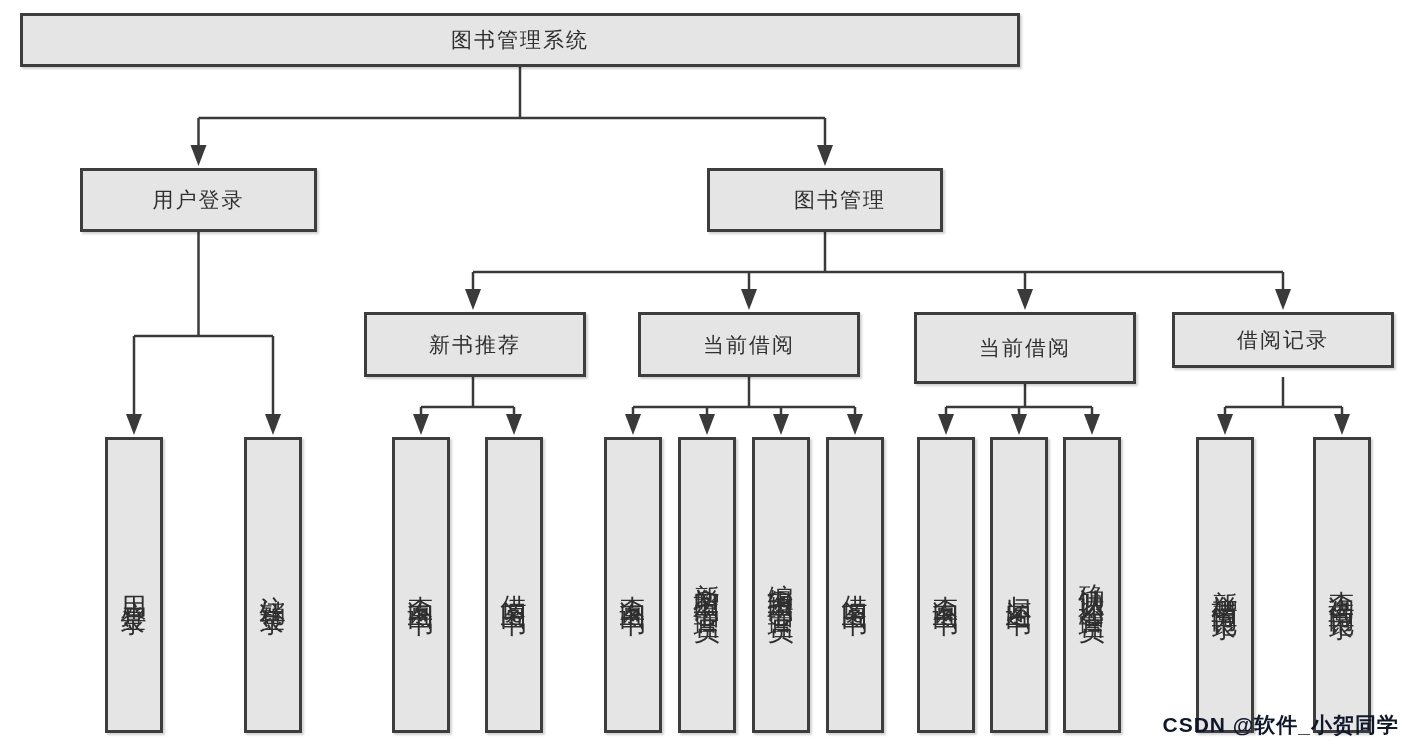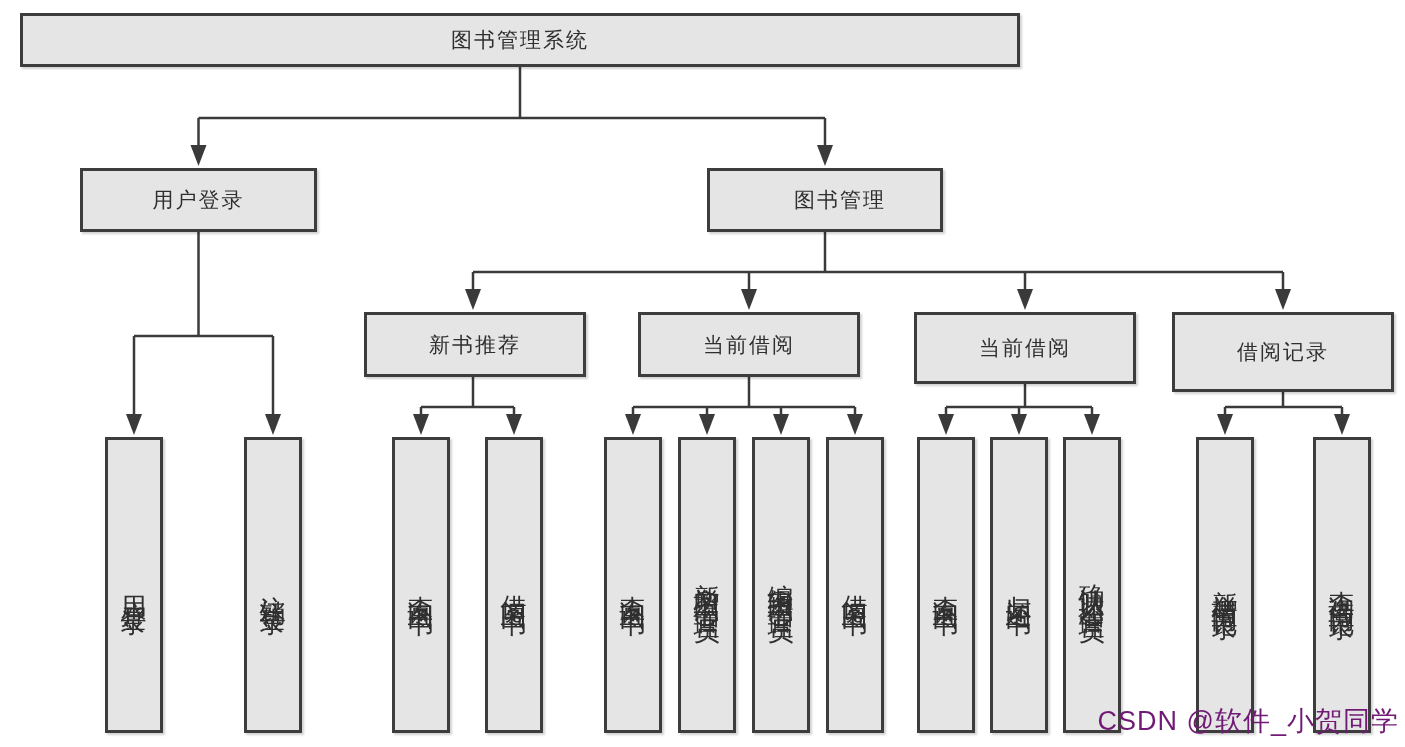--- a/index.html
+++ b/index.html
@@ -13,21 +13,21 @@
     border:3px solid #3d3d3d;display:flex;align-items:center;justify-content:center;
     box-shadow:2px 2px 2px rgba(0,0,0,0.18);
   }
   .hbox{font-size:21px;letter-spacing:2px;white-space:nowrap;}
   .vbox{
     writing-mode:vertical-rl;text-orientation:mixed;
     font-size:26px;letter-spacing:5px;line-height:1;
   }
   .watermark{
     position:absolute;right:6px;bottom:8px;
-    font-size:27px;letter-spacing:1px;color:#701a75;white-space:nowrap;
+    font-size:21px;letter-spacing:1px;color:#0f172a;white-space:nowrap;font-weight:bold;
   }
 </style>
 </head>
 <body>
 
 <div class="stage">
 
   <svg id="connectors" width="1405" height="747" viewBox="0 0 1405 747">
       <line x1="520" y1="67" x2="520" y2="118" stroke="#3a3a3a" stroke-width="2.5"></line>
       <line x1="198.5" y1="118" x2="825" y2="118" stroke="#3a3a3a" stroke-width="2.5"></line>
@@ -84,21 +84,21 @@
     </svg>
 
   <div class="box hbox" style="left:20px;top:13px;width:1000px;height:54px;">图书管理系统</div>
 
   <div class="box hbox" style="left:80px;top:168px;width:237px;height:64px;">用户登录</div>
   <div class="box hbox" style="left:707px;top:168px;width:236px;height:64px;padding-left:30px;">图书管理</div>
 
   <div class="box hbox" style="left:364px;top:312px;width:222px;height:65px;">新书推荐</div>
   <div class="box hbox" style="left:638px;top:312px;width:222px;height:65px;">当前借阅</div>
   <div class="box hbox" style="left:914px;top:312px;width:222px;height:72px;">当前借阅</div>
-  <div class="box hbox" style="left:1172px;top:312px;width:222px;height:80px;">借阅记录</div>
+  <div class="box hbox" style="left:1172px;top:312px;width:222px;height:56px;">借阅记录</div>
 
   <div class="box vbox" style="left:105px;top:437px;width:58px;height:296px;">用户登录</div>
   <div class="box vbox" style="left:244px;top:437px;width:58px;height:296px;">注销登录</div>
 
   <div class="box vbox" style="left:392px;top:437px;width:58px;height:296px;">查询图书</div>
   <div class="box vbox" style="left:485px;top:437px;width:58px;height:296px;">借阅图书</div>
 
   <div class="box vbox" style="left:604px;top:437px;width:58px;height:296px;">查询图书</div>
   <div class="box vbox" style="left:678px;top:437px;width:58px;height:296px;">新增图书（管理员）</div>
   <div class="box vbox" style="left:752px;top:437px;width:58px;height:296px;">编辑图书（管理员）</div>

